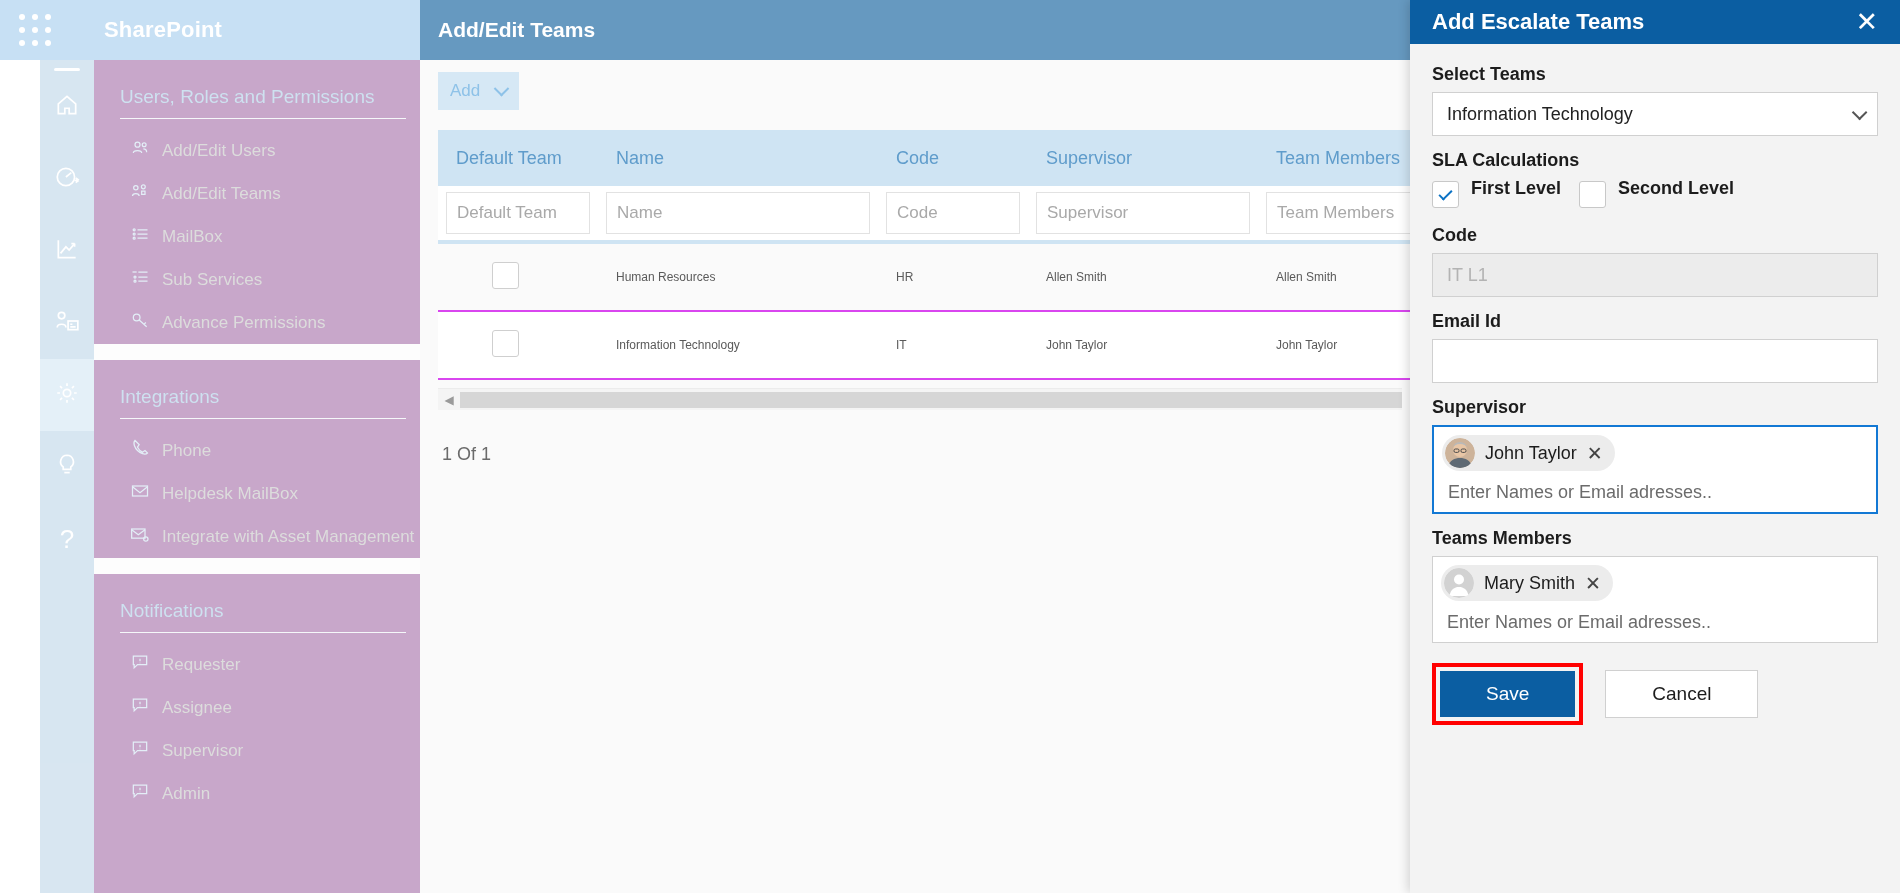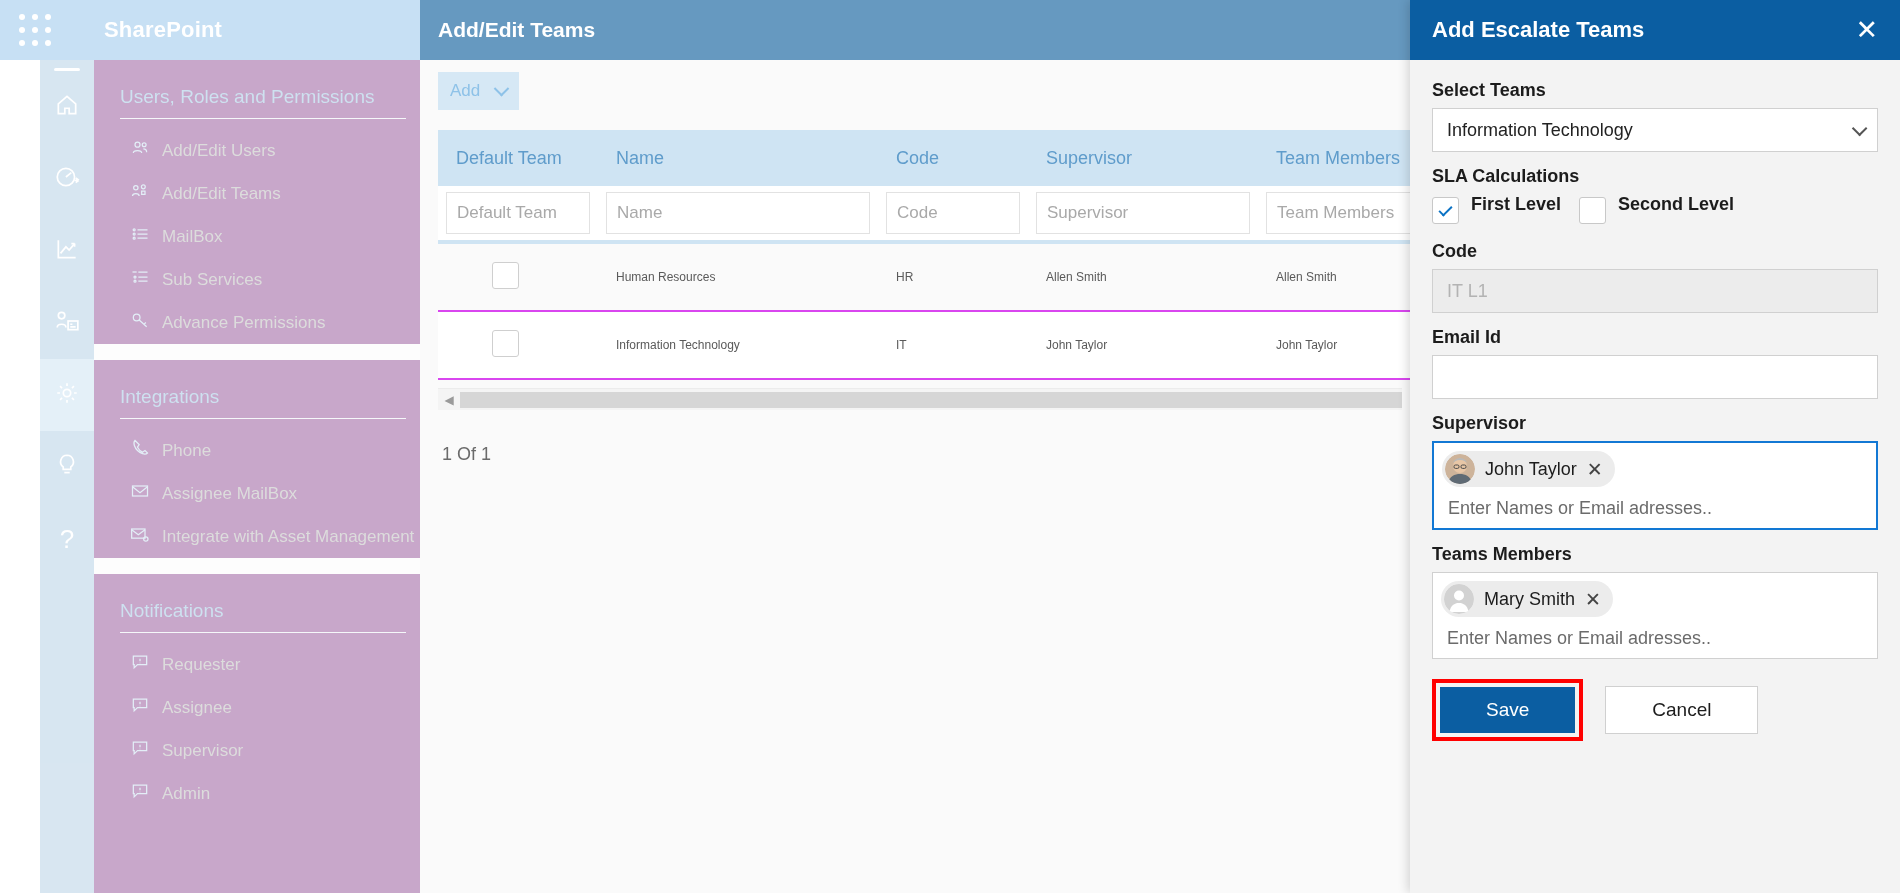--- a/index.html
+++ b/index.html
@@ -92,21 +92,21 @@
   .hscroll .arrow { width: 22px; text-align: center; color: #9a9a9a; font-size: 12px; }
   .hscroll .thumb { flex: 1; height: 16px; background: #d6d6d6; }
   .pager { padding: 34px 0 0 22px; font-size: 18px; color: #6a6a6a; }
 
   
   .flyout {
     position: absolute; right: 0; top: 0; width: 490px; height: 893px;
     background: #f3f3f3; box-shadow: -2px 0 10px rgba(0,0,0,.16);
   }
   .fly-header {
-    height: 60px; background: #0b5ea2; display: flex; align-items: center;
+    height: 44px; background: #0b5ea2; display: flex; align-items: center;
     justify-content: space-between; padding: 0 22px;
   }
   .fly-title { color: #ffffff; font-size: 22px; font-weight: bold; }
   .fly-close { color: #ffffff; font-size: 27px; line-height: 1; cursor: pointer; font-weight: 300; }
   .fly-body { padding: 16px 22px 0 22px; }
   .f-label { font-size: 18px; color: #1c1c1c; font-weight: bold; margin: 14px 0 7px 0; }
   .f-label:first-child { margin-top: 4px; }
   .f-select {
     width: 100%; height: 44px; background: #ffffff; border: 1px solid #d0d0d0;
     display: flex; align-items: center; justify-content: space-between;
@@ -290,21 +290,21 @@
         <span><svg viewBox="0 0 24 24">
               <path d="M6 3 c-3 3 0 9 3 12 s9 6 12 3 l-3-3 -3 2 c-2-1-5-4-6-6 l2-3 z"></path>
             </svg></span>
         <span>Phone</span>
       </div>
       <div class="menu-row">
         <span><svg viewBox="0 0 24 24">
               <rect x="3" y="6" width="18" height="12"></rect>
               <path d="M3 7 L12 14 L21 7"></path>
             </svg></span>
-        <span>Assignee MailBox</span>
+        <span>Helpdesk MailBox</span>
       </div>
       <div class="menu-row">
         <span><svg viewBox="0 0 24 24">
               <rect x="2" y="6" width="16" height="11"></rect>
               <path d="M2 7 L10 13 L18 7"></path>
               <circle cx="19" cy="18" r="2.6"></circle>
             </svg></span>
         <span>Integrate with Asset Management</span>
       </div>
       <div class="sec-gap"></div>

